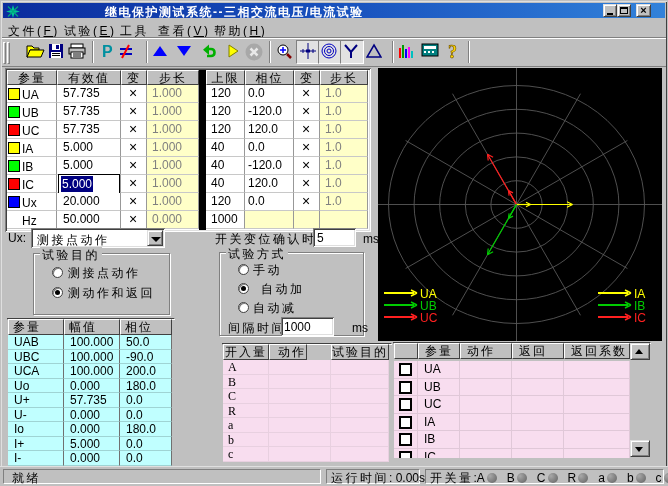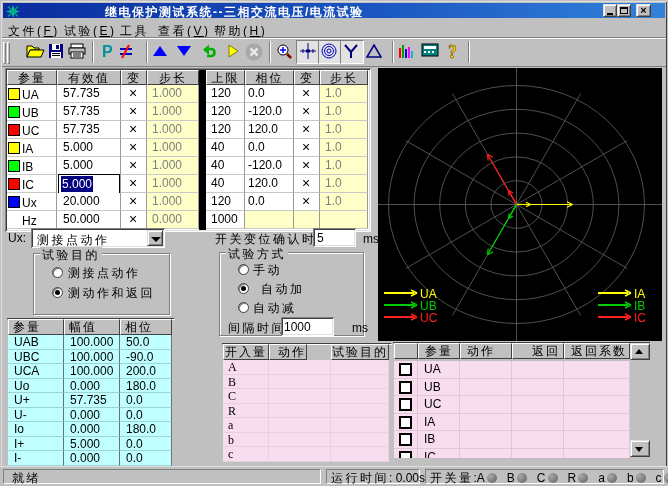--- a/index.html
+++ b/index.html
@@ -332,21 +332,21 @@
       <div class="abs" style="left:46px;top:103px;width:62px;height:14.5px;background:#f8ddef;border-bottom:1px solid #e8d0e0;border-right:1px solid #e8d0e0;font-size:12px;font-family:'Liberation Serif',serif;line-height:14px;padding-left:5px;"></div>
       <div class="abs" style="left:108px;top:103px;width:58px;height:14.5px;background:#f8ddef;border-bottom:1px solid #e8d0e0;border-right:1px solid #e8d0e0;font-size:12px;font-family:'Liberation Serif',serif;line-height:14px;padding-left:5px;"></div>
     </div>
   </div>
 
 <div id="rtable" class="abs" style="left:393px;top:342px;height:116px;overflow:hidden;">
     <div style="position:relative;width:258px;border-top:1px solid #404040;border-left:1px solid #404040;border-right:1px solid #ffffff;border-bottom:1px solid #ffffff;">
       <div class="abs hdrcell" style="left:0px;top:0;width:24px;height:16px;line-height:15px;padding-left:6px;"></div>
       <div class="abs hdrcell" style="left:24px;top:0;width:42px;height:16px;line-height:15px;padding-left:6px;">参量</div>
       <div class="abs hdrcell" style="left:66px;top:0;width:52px;height:16px;line-height:15px;padding-left:6px;">动作</div>
-      <div class="abs hdrcell" style="left:118px;top:0;width:52px;height:16px;line-height:15px;padding-left:19px;">返回</div>
+      <div class="abs hdrcell" style="left:118px;top:0;width:52px;height:16px;line-height:15px;padding-left:6px;">返回</div>
       <div class="abs hdrcell" style="left:170px;top:0;width:66px;height:16px;line-height:15px;padding-left:6px;">返回系数</div>
       <div class="abs" style="left:0px;top:18px;width:24px;height:17.5px;background:#f8ddef;border-bottom:1px solid #e0c8d8;border-right:1px solid #e0c8d8;font-size:12px;line-height:16px;padding-left:6px;">
         <div style="position:absolute;left:5px;top:2px;width:13px;height:13px;background:#fff;border:2px solid #000;box-sizing:border-box;"></div>
       </div>
       <div class="abs" style="left:24px;top:18px;width:42px;height:17.5px;background:#f8ddef;border-bottom:1px solid #e0c8d8;border-right:1px solid #e0c8d8;font-size:12px;line-height:16px;padding-left:6px;">UA</div>
       <div class="abs" style="left:66px;top:18px;width:52px;height:17.5px;background:#f8ddef;border-bottom:1px solid #e0c8d8;border-right:1px solid #e0c8d8;font-size:12px;line-height:16px;padding-left:6px;"></div>
       <div class="abs" style="left:118px;top:18px;width:52px;height:17.5px;background:#f8ddef;border-bottom:1px solid #e0c8d8;border-right:1px solid #e0c8d8;font-size:12px;line-height:16px;padding-left:6px;"></div>
       <div class="abs" style="left:170px;top:18px;width:66px;height:17.5px;background:#f8ddef;border-bottom:1px solid #e0c8d8;border-right:1px solid #e0c8d8;font-size:12px;line-height:16px;padding-left:6px;"></div>
       <div class="abs" style="left:0px;top:35.5px;width:24px;height:17.5px;background:#f8ddef;border-bottom:1px solid #e0c8d8;border-right:1px solid #e0c8d8;font-size:12px;line-height:16px;padding-left:6px;">
         <div style="position:absolute;left:5px;top:2px;width:13px;height:13px;background:#fff;border:2px solid #000;box-sizing:border-box;"></div>

